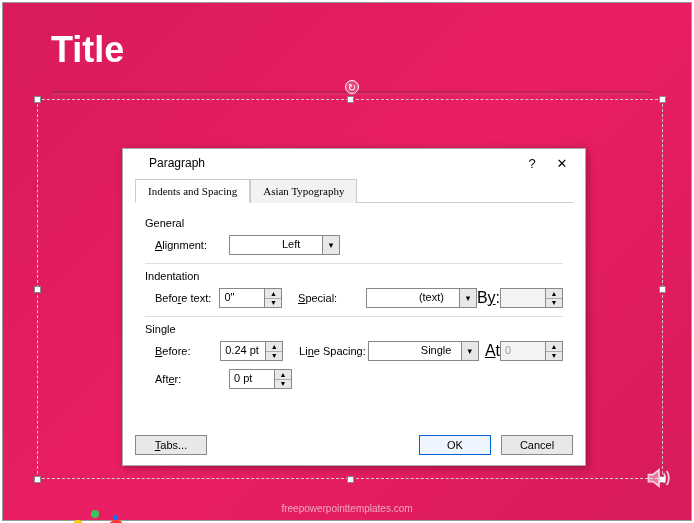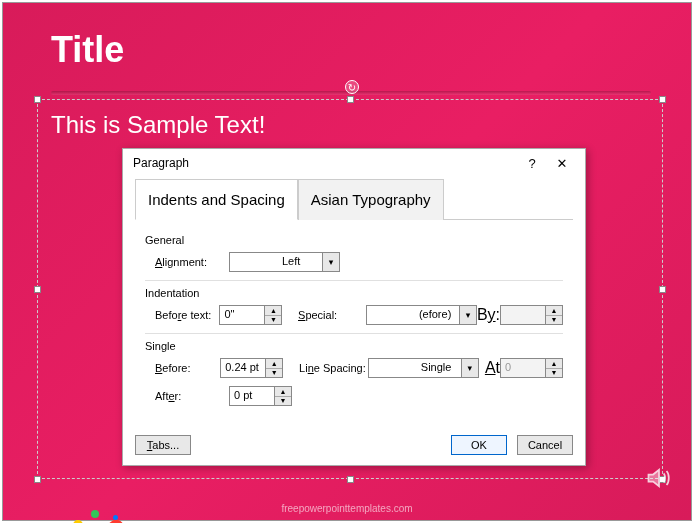--- a/index.html
+++ b/index.html
@@ -22,56 +22,55 @@
 .dot { position: absolute; border-radius: 50%; }
 .d1 { width: 10px; height: 10px; background:#ffcc00; left: 60px; top: 20px; }
 .d2 { width: 8px; height: 8px; background:#34c759; left: 78px; top: 10px; }
 .d4 { width: 5px; height: 5px; background:#007aff; left: 100px; top: 15px; }
 
 .speaker { position: absolute; right: 18px; bottom: 24px; color:#fff; opacity:0.8; }
 .watermark { position: absolute; bottom: 6px; width:100%; text-align: center; color: rgba(255,255,255,0.6); font-size: 10px; }
 
 .dialog { position: absolute; left: 122px; top: 148px; width: 464px; height: 318px; background: #fff; border: 1px solid #aaa; box-shadow: 2px 2px 8px rgba(0,0,0,0.3); font-size: 11px; color: #000; }
 .titlebar { height: 28px; display: flex; align-items: center; padding: 0 8px 0 10px; }
-.titlebar .t-title { flex: 1; font-size: 12px; }
+.titlebar .t-title { flex: 1; font-size: 12px; margin-left: 16px; }
 .titlebar .t-btn { width: 30px; text-align: center; font-size: 13px; cursor: default; }
 .tabs { margin: 2px 12px 0 12px; border-bottom: 1px solid #ccc; display: flex; }
-.tab { padding: 11px 12px; border: 1px solid #ccc; border-bottom: none; background: #f2f2f2; margin-right: 0; margin-bottom: -1px; font-size: 15px; }
+.tab { padding: 5px 12px; border: 1px solid #ccc; border-bottom: none; background: #f2f2f2; margin-right: 0; margin-bottom: -1px; font-size: 11px; font-family: Liberation Serif, serif; }
 .tab.active { background: #fff; border-bottom: 1px solid #fff; }
 .body { padding: 10px 22px 0 22px; }
 .section-label { font-size: 11px; margin-bottom: 6px; margin-top: 4px; }
 .row { display: flex; align-items: center; margin-bottom: 8px; }
 .lbl { width: 74px; font-size: 11px; }
 .lbl2 { width: 78px; font-size: 11px; }
 .lbl-by { width: 24px; font-size: 16px; text-align: right; }
 .combo { display: inline-flex; border: 1px solid #888; height: 20px; background: #fff; }
 .combo .val { padding: 2px 4px; min-width: 44px; font-size: 11px; margin-left: 48px; }
 .combo .arrow { width: 17px; background: #e8e8e8; border-left: 1px solid #888; display:flex; align-items:center; justify-content:center; font-size:9px; }
 .spin { display: inline-flex; border: 1px solid #888; height: 20px; background: #fff; }
 .spin .val { padding: 2px 4px; min-width: 44px; font-size: 11px; }
 .spin .arrows { width: 17px; border-left: 1px solid #888; display:flex; flex-direction:column; }
 .spin .arrows div { flex:1; background:#e8e8e8; font-size:7px; display:flex; align-items:center; justify-content:center; border-bottom:1px solid #aaa; }
 .spin .arrows div:last-child { border-bottom:none; }
 .spin.disabled .val { color:#999; background:#f3f3f3; }
 .underl { text-decoration: underline; }
 .divider { border-top: 1px solid #e0e0e0; margin: 4px 0 6px 0; }
 .footer { position: absolute; bottom: 10px; left: 12px; right: 12px; display:flex; align-items:center; }
-.btn { border: 1px solid #888; background: #e8e8e8; padding: 3px 0; width: 56px; text-align: center; font-size: 11px; }
+.btn { border: 1px solid #888; background: #e8e8e8; padding: 3px 0; width: 72px; text-align: center; font-size: 11px; }
 .btn.primary { border: 1px solid #0066cc; background: #eef5ff; }
 .spacer { flex: 1; }
 .gap { width: 10px; }
 </style>
 </head>
 <body>
 
 <div class="slide">
   <div class="slide-title">Title</div>
   <div class="title-underline"></div>
   <div class="placeholder-box"></div>
-  <div class="sample-text">This is Sample Text!</div>
   <div class="rot-handle">↻</div>
   <div class="handle h-tl"></div>
   <div class="handle h-tm"></div>
   <div class="handle h-tr"></div>
   <div class="handle h-ml"></div>
   <div class="handle h-mr"></div>
   <div class="handle h-bl"></div>
   <div class="handle h-bm"></div>
   <div class="handle h-br"></div>
 
@@ -122,21 +121,21 @@
         <div class="val">0"</div>
         <div class="arrows">
             <div>▲</div>
             <div>▼</div>
           </div>
       </div>
       <div style="width:18px;"></div>
       <div class="lbl2" style="width:50px;"><span class="underl">S</span>pecial:</div>
       <div style="width:28px;"></div>
       <div class="combo">
-        <div class="val">(efore)</div>
+        <div class="val">(text)</div>
         <div class="arrow">▾</div>
       </div>
       <div class="lbl-by">B<span class="underl">y</span>:</div>
       <div class="spin disabled">
         <div class="val"></div>
         <div class="arrows">
             <div>▲</div>
             <div>▼</div>
           </div>
       </div>

